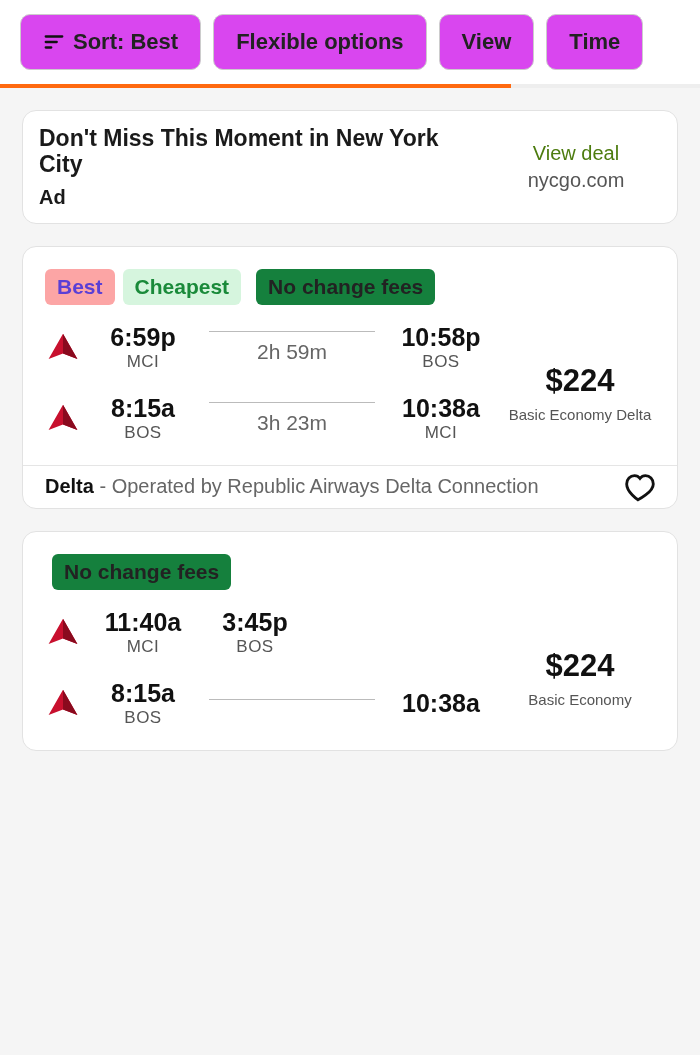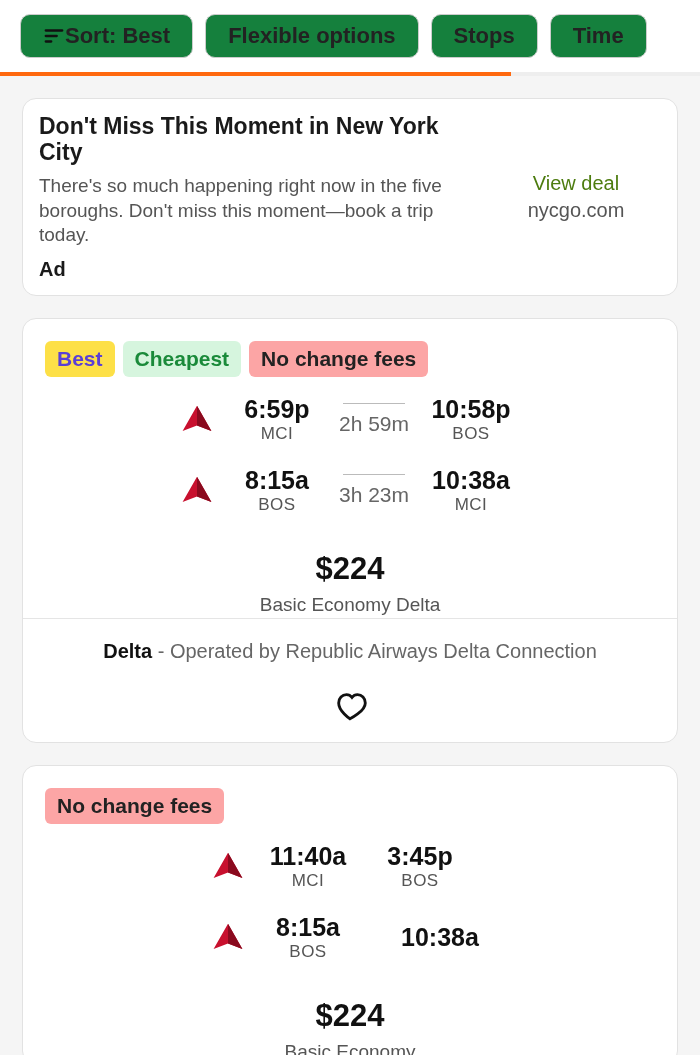--- a/index.html
+++ b/index.html
@@ -1,88 +1,87 @@
 <!DOCTYPE html>
 <html><head>
 <meta charset="utf-8">
 <style>
 * { box-sizing: border-box; margin: 0; padding: 0; }
 body { font-family: -apple-system, BlinkMacSystemFont, "Segoe UI", Helvetica, Arial, sans-serif; background: #f5f5f5; width: 700px; overflow-x: hidden; }
 .filters { display: flex; gap: 12px; padding: 14px 20px; background: #fff; overflow-x: hidden; white-space: nowrap; }
-.filter-btn { display: inline-flex; align-items: center; padding: 8px 22px; border: 1.5px solid #ccc; border-radius: 10px; background: #15803d; font-size: 22px; font-weight: 600; color: #222; cursor: pointer; flex-shrink: 0; }
+.filter-btn { display: inline-flex; align-items: center; gap: 8px; padding: 14px 22px; border: 1.5px solid #ccc; border-radius: 10px; background: #d946ef; font-size: 22px; font-weight: 600; color: #222; cursor: pointer; flex-shrink: 0; }
 .sort-icon { display: inline-block; width: 22px; }
 .sort-icon svg { display: block; }
 .progress { height: 4px; background: #eee; position: relative; }
 .progress-bar { height: 100%; background: #ff690f; width: 73%; }
 .content { padding: 22px; }
 .card { background: #fff; border: 1px solid #e2e2e2; border-radius: 14px; overflow: hidden; margin-bottom: 22px; }
 .ad-card { display: flex; align-items: stretch; flex-direction: column; }
 .ad-img { width: 145px; flex-shrink: 0; background: linear-gradient(135deg,#5a7a3a 0%,#8a9a4a 15%,#d4a850 30%,#b89050 45%,#9a8a7a 60%,#c5b8a8 80%,#d5c8b8 100%); position: relative; }
 .ad-img::after { content:""; position:absolute; inset:0; background: radial-gradient(ellipse at 30% 20%, rgba(60,90,30,.6), transparent 40%), radial-gradient(ellipse at 70% 10%, rgba(200,160,60,.6), transparent 40%), linear-gradient(0deg, rgba(170,150,130,.5) 0%, transparent 30%); }
 .ad-body { padding: 14px 16px; flex: 1; display: flex; gap: 12px; }
 .ad-text { flex: 1; }
 .ad-title { font-size: 23px; font-weight: 800; color: #1a1a1a; line-height: 1.15; margin-bottom: 8px; }
 .ad-desc { font-size: 19px; color: #555; line-height: 1.3; margin-bottom: 10px; }
 .ad-label { font-size: 20px; font-weight: 800; color: #1a1a1a; }
 .ad-cta { display: flex; flex-direction: column; align-items: center; justify-content: center; min-width: 170px; }
 .ad-cta-link { font-size: 20px; font-weight: 400; color: #4d7c0f; }
 .ad-domain { font-size: 20px; color: #555; margin-top: 4px; }
 .flight-card { padding: 22px 22px 0 22px; }
 .badges { display: flex; gap: 8px; margin-bottom: 18px; }
 .badge { padding: 6px 12px; border-radius: 6px; font-size: 21px; font-weight: 700; }
-.badge-best { background: #fde047; color: #5a3fd6; }
+.badge-best { background: #fca5a5; color: #5a3fd6; }
 .badge-cheapest { background: #d6f5de; color: #1a8a3a; }
-.badge-nochange { background: #fca5a5; color: #222; }
-.flight-body { display: flex; gap: 14px; align-items: center; flex-direction: column; }
+.badge-nochange { background: #15803d; color: #222; margin-left: 7px; }
+.flight-body { display: flex; gap: 14px; align-items: center; }
 .legs { flex: 1; }
 .leg { display: flex; align-items: center; gap: 12px; margin-bottom: 22px; }
 .airline-logo { width: 36px; height: 30px; flex-shrink: 0; }
 .timecol { min-width: 100px; text-align: center; }
 .time { font-size: 25px; font-weight: 800; color: #111; }
 .code { font-size: 17px; color: #555; letter-spacing: 0.5px; }
 .mid { flex: 1; text-align: center; }
 .line { height: 1.5px; background: #bbb; margin: 0 4px 8px 4px; }
 .dur { font-size: 21px; color: #666; }
 .pricecol { text-align: center; min-width: 150px; }
 .price { font-size: 31px; font-weight: 800; color: #111; text-align: center; }
-.fare { font-size: 19px; color: #555; margin-top: 6px; line-height: 1.3; }
-.card-footer { border-top: 1px solid #e5e5e5; padding: 19px 22px; display: flex; align-items: center; gap: 24px; margin: 0 -22px; flex-direction: column; }
+.fare { font-size: 15px; color: #555; margin-top: 6px; line-height: 1.3; }
+.card-footer { border-top: 1px solid #e5e5e5; padding: 4px 22px; display: flex; align-items: center; gap: 24px; margin: 0 -22px; }
 .footer-text { flex: 1; font-size: 20px; color: #666; line-height: 1.35; }
 .footer-text .carrier { color: #111; font-weight: 600; }
 .heart { width: 34px; height: 34px; flex-shrink: 0; }
 </style>
 </head>
 <body>
 
 <div class="filters">
   <button class="filter-btn">
     <span class="sort-icon">
       <svg viewBox="0 0 24 24" width="22" height="22">
           <path d="M3 6h18M3 12h12M3 18h6" stroke="#111" stroke-width="2.5" stroke-linecap="round" fill="none"></path>
         </svg>
     </span>
     <span>Sort: Best</span>
   </button>
   <button class="filter-btn">Flexible options</button>
-  <button class="filter-btn">Stops</button>
+  <button class="filter-btn">View</button>
   <button class="filter-btn">Time</button>
 </div>
 
 <div class="progress">
     <div class="progress-bar"></div>
   </div>
 
 <div class="content">
 
   <div class="card ad-card">
     <div class="ad-img"></div>
     <div class="ad-body">
       <div class="ad-text">
         <div class="ad-title">Don't Miss This Moment in New York City</div>
-        <div class="ad-desc">There's so much happening right now in the five boroughs. Don't miss this moment—book a trip today.</div>
         <div class="ad-label">Ad</div>
       </div>
       <div class="ad-cta">
         <div class="ad-cta-link">View deal</div>
         <div class="ad-domain">nycgo.com</div>
       </div>
     </div>
   </div>
 
   <div class="card flight-card">

